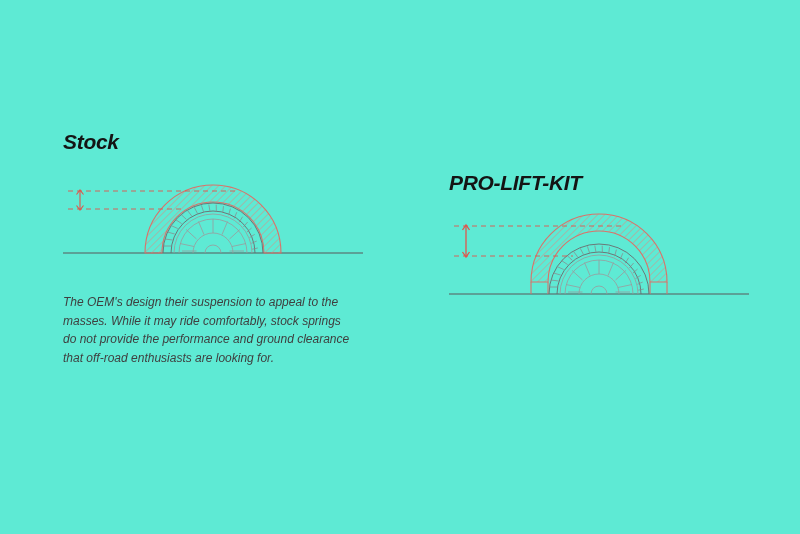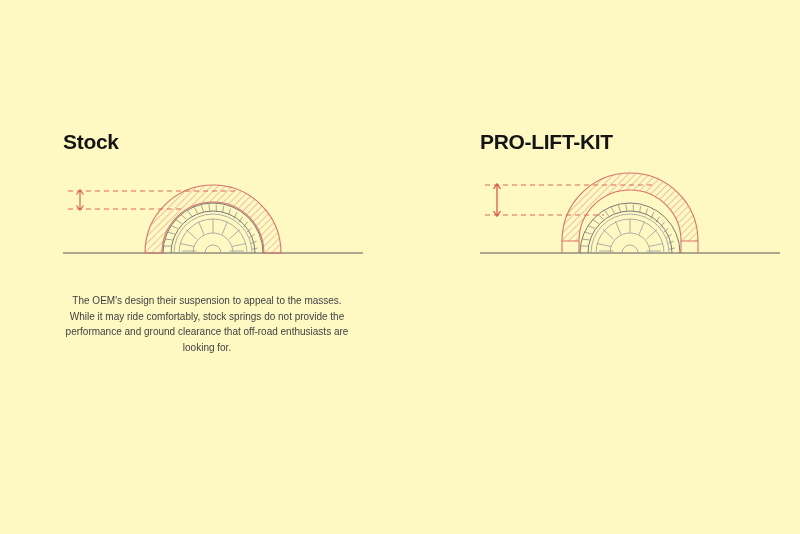--- a/index.html
+++ b/index.html
@@ -11,29 +11,30 @@
     width: 800px;
     height: 534px;
     font-family: "Liberation Sans", sans-serif;
     color: #1a1a1a;
     position: relative;
     overflow: hidden;
   }
   .page {
     position: absolute;
     inset: 0;
-    background: #fef9c3;
+    background: #5eead4;
+    font-style: italic;
   }
   .panel {
     position: absolute;
     top: 130px;
     width: 300px;
   }
   .panel-left { left: 63px; }
-  .panel-right { left: 480px; }
+  .panel-right { left: 449px; margin-top: 41px; }
 
   .panel-title {
     font-size: 21px;
     font-weight: bold;
     letter-spacing: -0.3px;
     color: #141414;
     margin: 0 0 18px 0;
     line-height: 1.1;
   }
 
@@ -41,26 +42,25 @@
     position: relative;
     width: 300px;
     height: 110px;
     margin-bottom: 12px;
   }
   .figure svg {
     display: block;
   }
 
   .panel-body {
-    font-size: 10px;
+    font-size: 12px;
     line-height: 1.55;
     color: #3f3f3f;
     width: 288px;
     margin: 0;
-    text-align: center;
   }
 </style>
 </head>
 <body>
 
 <div class="page">
 
   <div class="panel panel-left">
     <h2 class="panel-title">Stock</h2>
 

